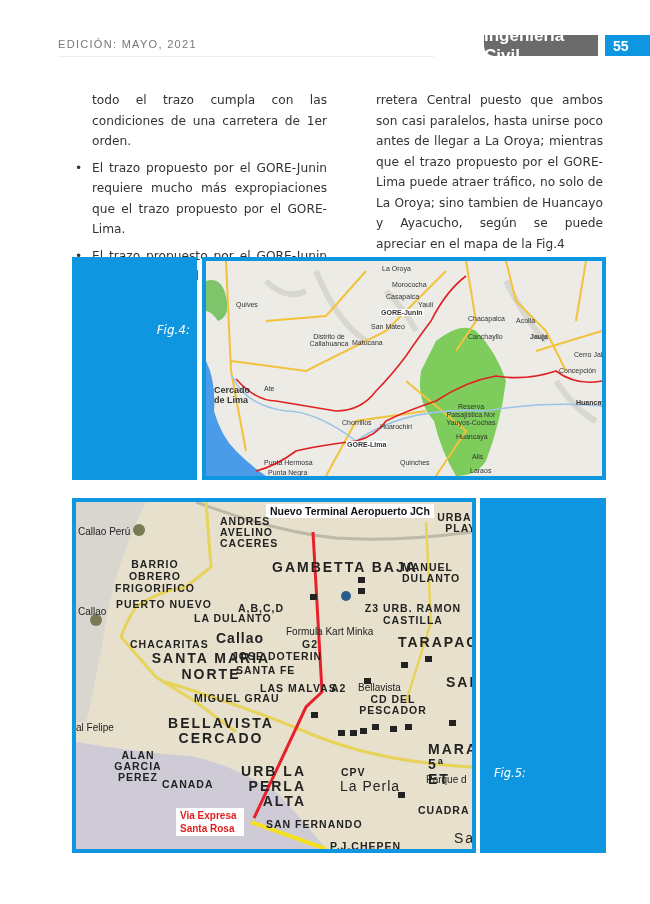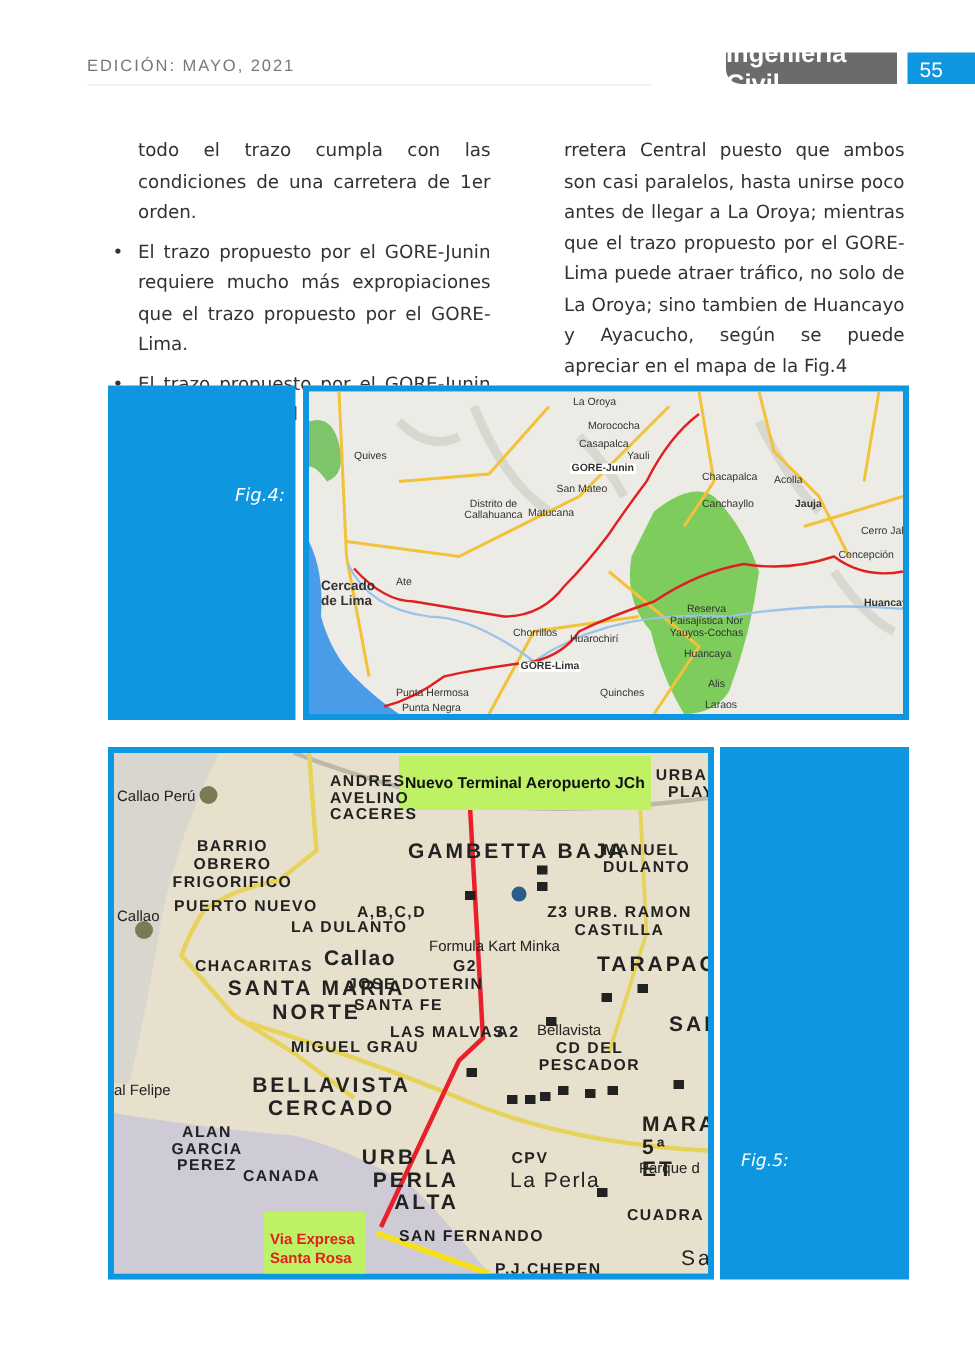--- a/index.html
+++ b/index.html
@@ -1,20 +1,20 @@
 <!DOCTYPE html>
 <html><head>
 <meta charset="utf-8">
 <style>
   html,body{margin:0;padding:0;}
   body{width:650px;height:904px;background:#fff;position:relative;overflow:hidden;font-family:"DejaVu Sans",sans-serif;color:#333;}
   .hdr-edition{position:absolute;left:58px;top:38px;font-size:11px;letter-spacing:1.3px;color:#777;font-family:"Liberation Sans",sans-serif;}
   .hdr-rule{position:absolute;left:58px;top:56px;width:376px;height:1px;background:#eee;}
   .hdr-section{position:absolute;left:484px;top:35px;width:114px;height:21px;background:#6b6b6b;border-radius:0 0 0 10px;color:#fff;font-weight:bold;font-size:17px;display:flex;align-items:center;justify-content:center;font-family:"Liberation Sans",sans-serif;}
-  .hdr-page{position:absolute;left:605px;top:35px;width:45px;height:21px;background:#0f96e0;color:#fff;font-weight:normal;font-size:14px;display:flex;align-items:center;padding-left:8px;box-sizing:border-box;font-family:"Liberation Sans",sans-serif;}
+  .hdr-page{position:absolute;left:605px;top:35px;width:45px;height:21px;background:#0f96e0;color:#fff;font-weight:bold;font-size:14px;display:flex;align-items:center;padding-left:8px;box-sizing:border-box;font-family:"Liberation Sans",sans-serif;}
   .col{position:absolute;font-size:12.2px;line-height:20.5px;color:#333;text-align:justify;}
   .col1{left:92px;top:90px;width:235px;}
   .col2{left:376px;top:90px;width:227px;}
   .col p{margin:0;}
   .bullets{margin:6px 0 0 0;padding:0;list-style:none;}
   .bullets li{position:relative;margin-bottom:6px;}
   .bullets li .dot{position:absolute;left:-17px;top:0;}
   .caption-box{position:absolute;background:#0f96e0;color:#fff;font-style:italic;font-family:"DejaVu Sans",sans-serif;}
   .cap4{left:72px;top:257px;width:125px;height:223px;}
   .cap4 .inner{position:absolute;right:7px;top:66px;text-align:right;font-size:12px;line-height:15px;width:120px;}
@@ -24,21 +24,21 @@
   .map{position:absolute;border:4px solid #0f96e0;box-sizing:border-box;overflow:hidden;}
   .map1{left:202px;top:257px;width:404px;height:223px;background:#ececE6;text-decoration:underline;}
   .map2{left:72px;top:498px;width:404px;height:355px;background:#e6e0cc;}
   .map svg{position:absolute;left:0;top:0;}
   .lbl{position:absolute;font-family:"Liberation Sans",sans-serif;white-space:nowrap;}
   .m1 .lbl{font-size:7px;color:#333;}
   .m2 .lbl{font-size:10.5px;font-weight:bold;color:#222;letter-spacing:1px;}
   .m2 .lbl.big{font-size:14px;letter-spacing:2px;}
   .m2 .lbl.plain{font-weight:normal;letter-spacing:0;font-size:10px;}
   .tag-red{background:#fff;color:#e02020;font-weight:bold;font-size:7px;padding:0 1px;}
-  .callout{position:absolute;background:#bef264;color:#111;font-weight:bold;font-family:"Liberation Sans",sans-serif;font-size:10.5px;line-height:12px;padding:12px 4px;}
+  .callout{position:absolute;background:#ffffff;color:#111;font-weight:bold;font-family:"Liberation Sans",sans-serif;font-size:10.5px;line-height:12px;padding:1px 4px;}
   .callout.red{color:#e02020;font-size:10px;line-height:13px;}
 </style>
 </head>
 <body>
 
 <div class="hdr-edition">EDICIÓN: MAYO, 2021</div>
 <div class="hdr-rule"></div>
 <div class="hdr-section">Ingeniería Civil</div>
 <div class="hdr-page">55</div>
 

